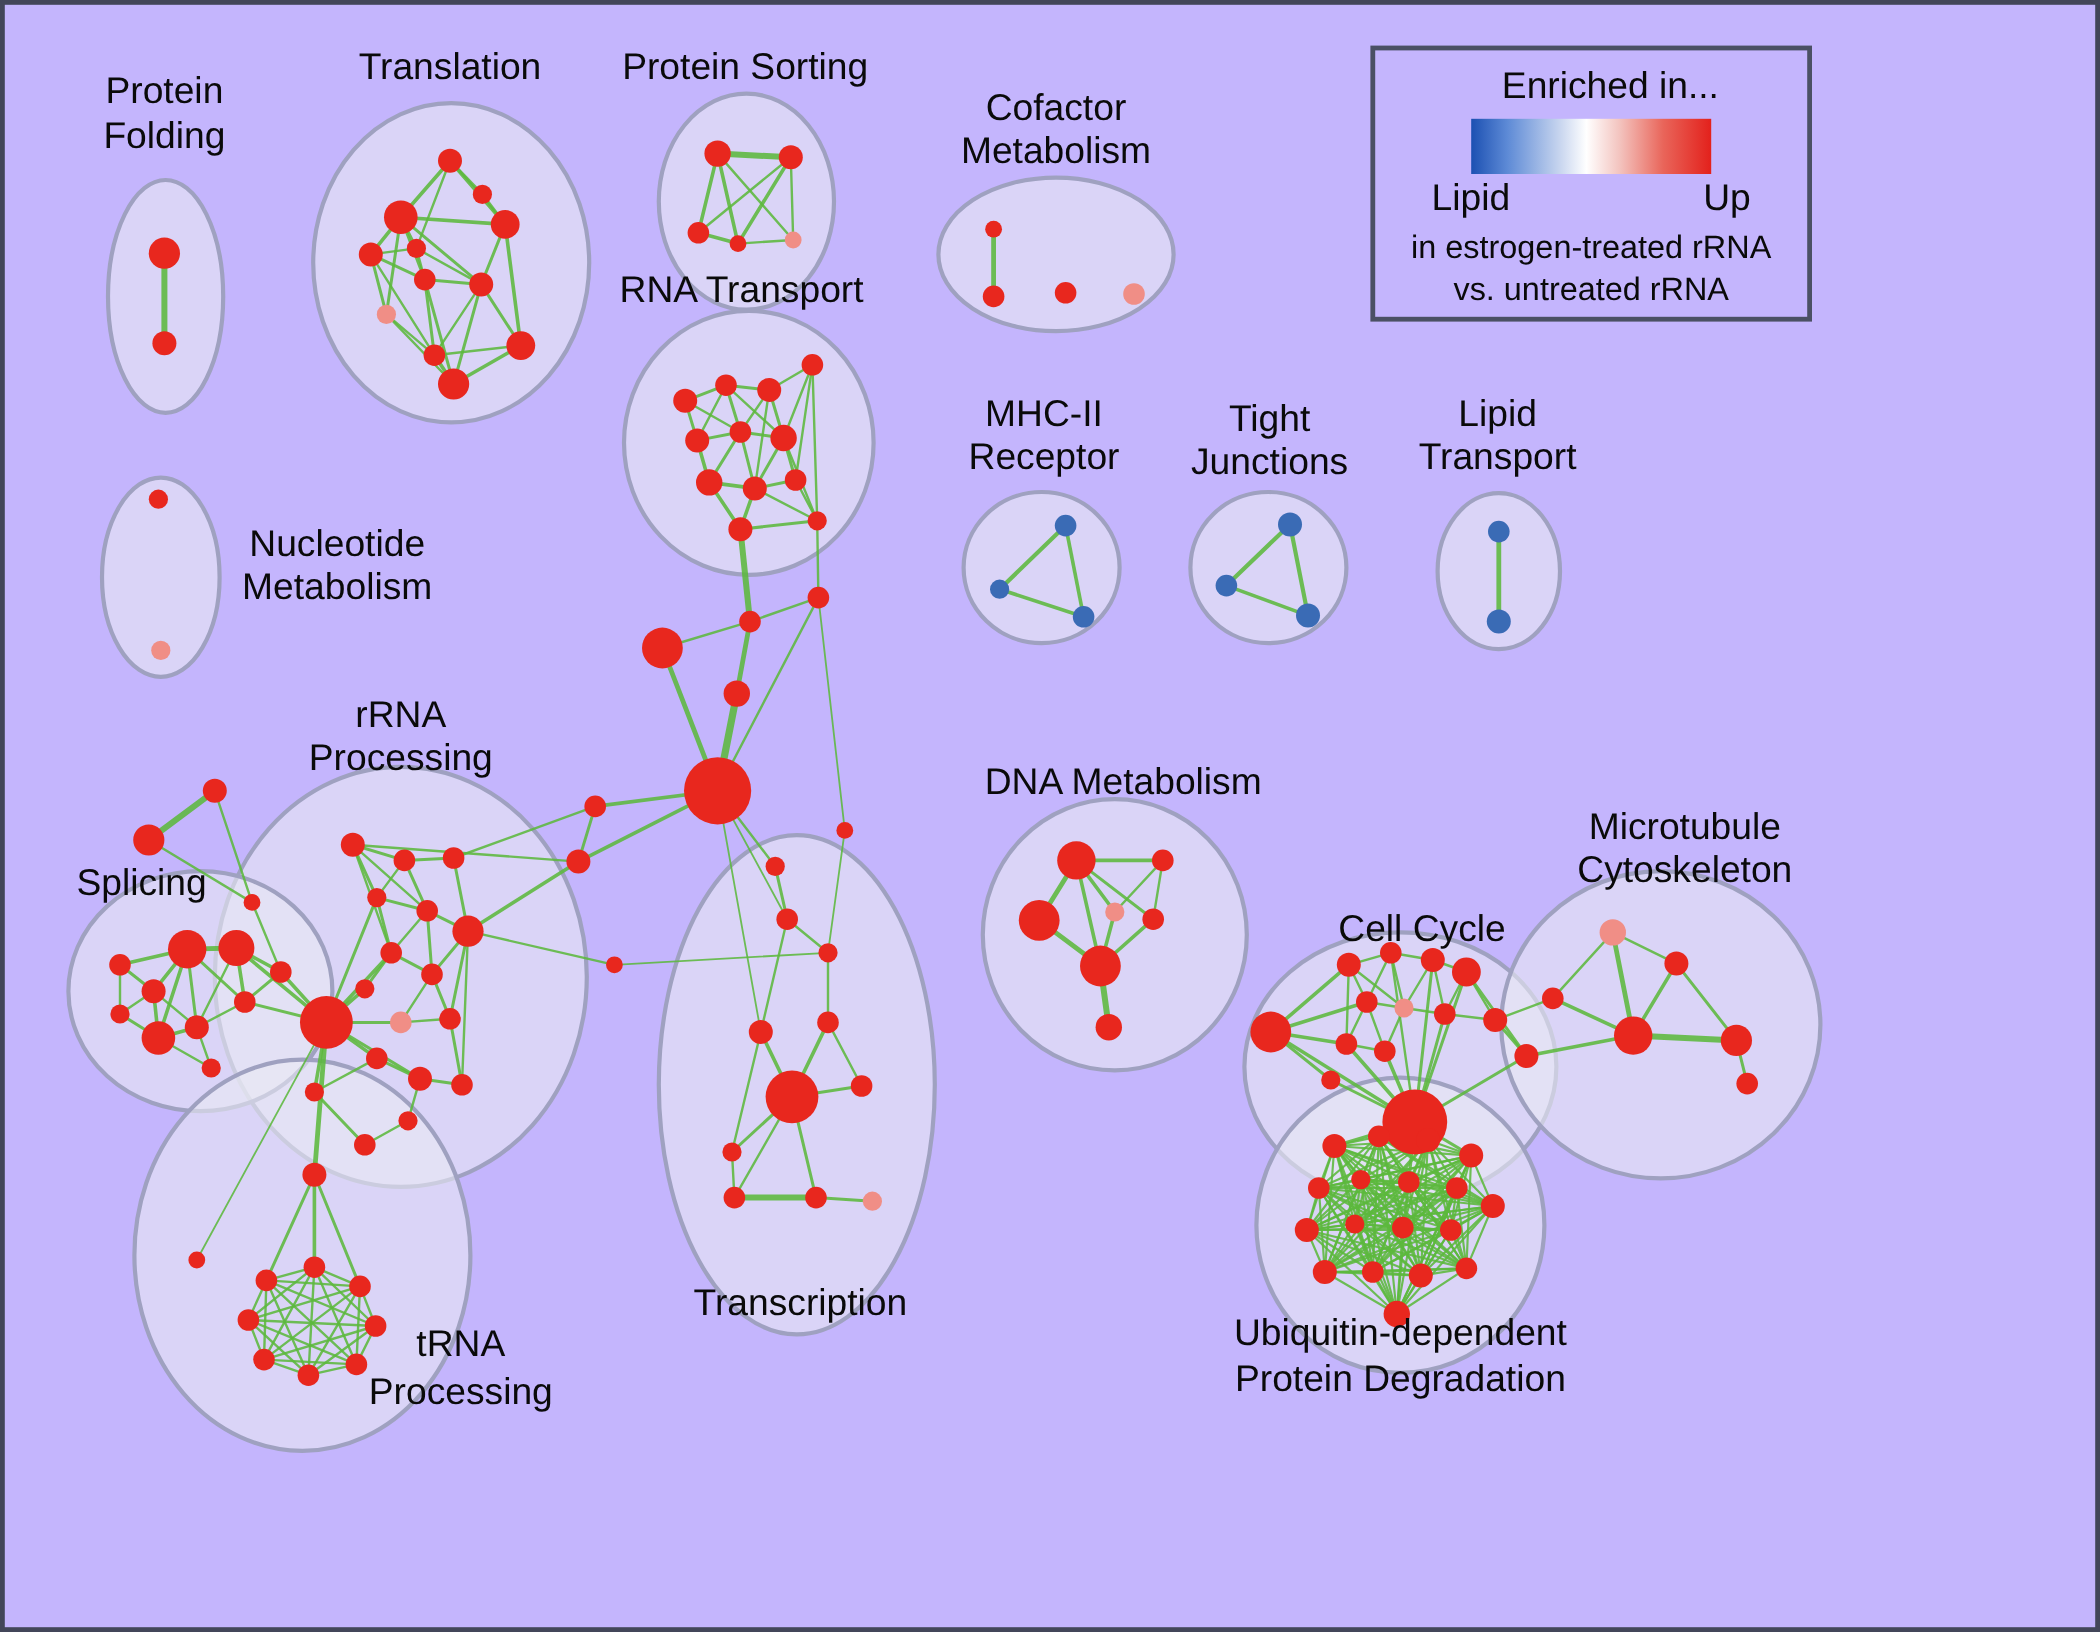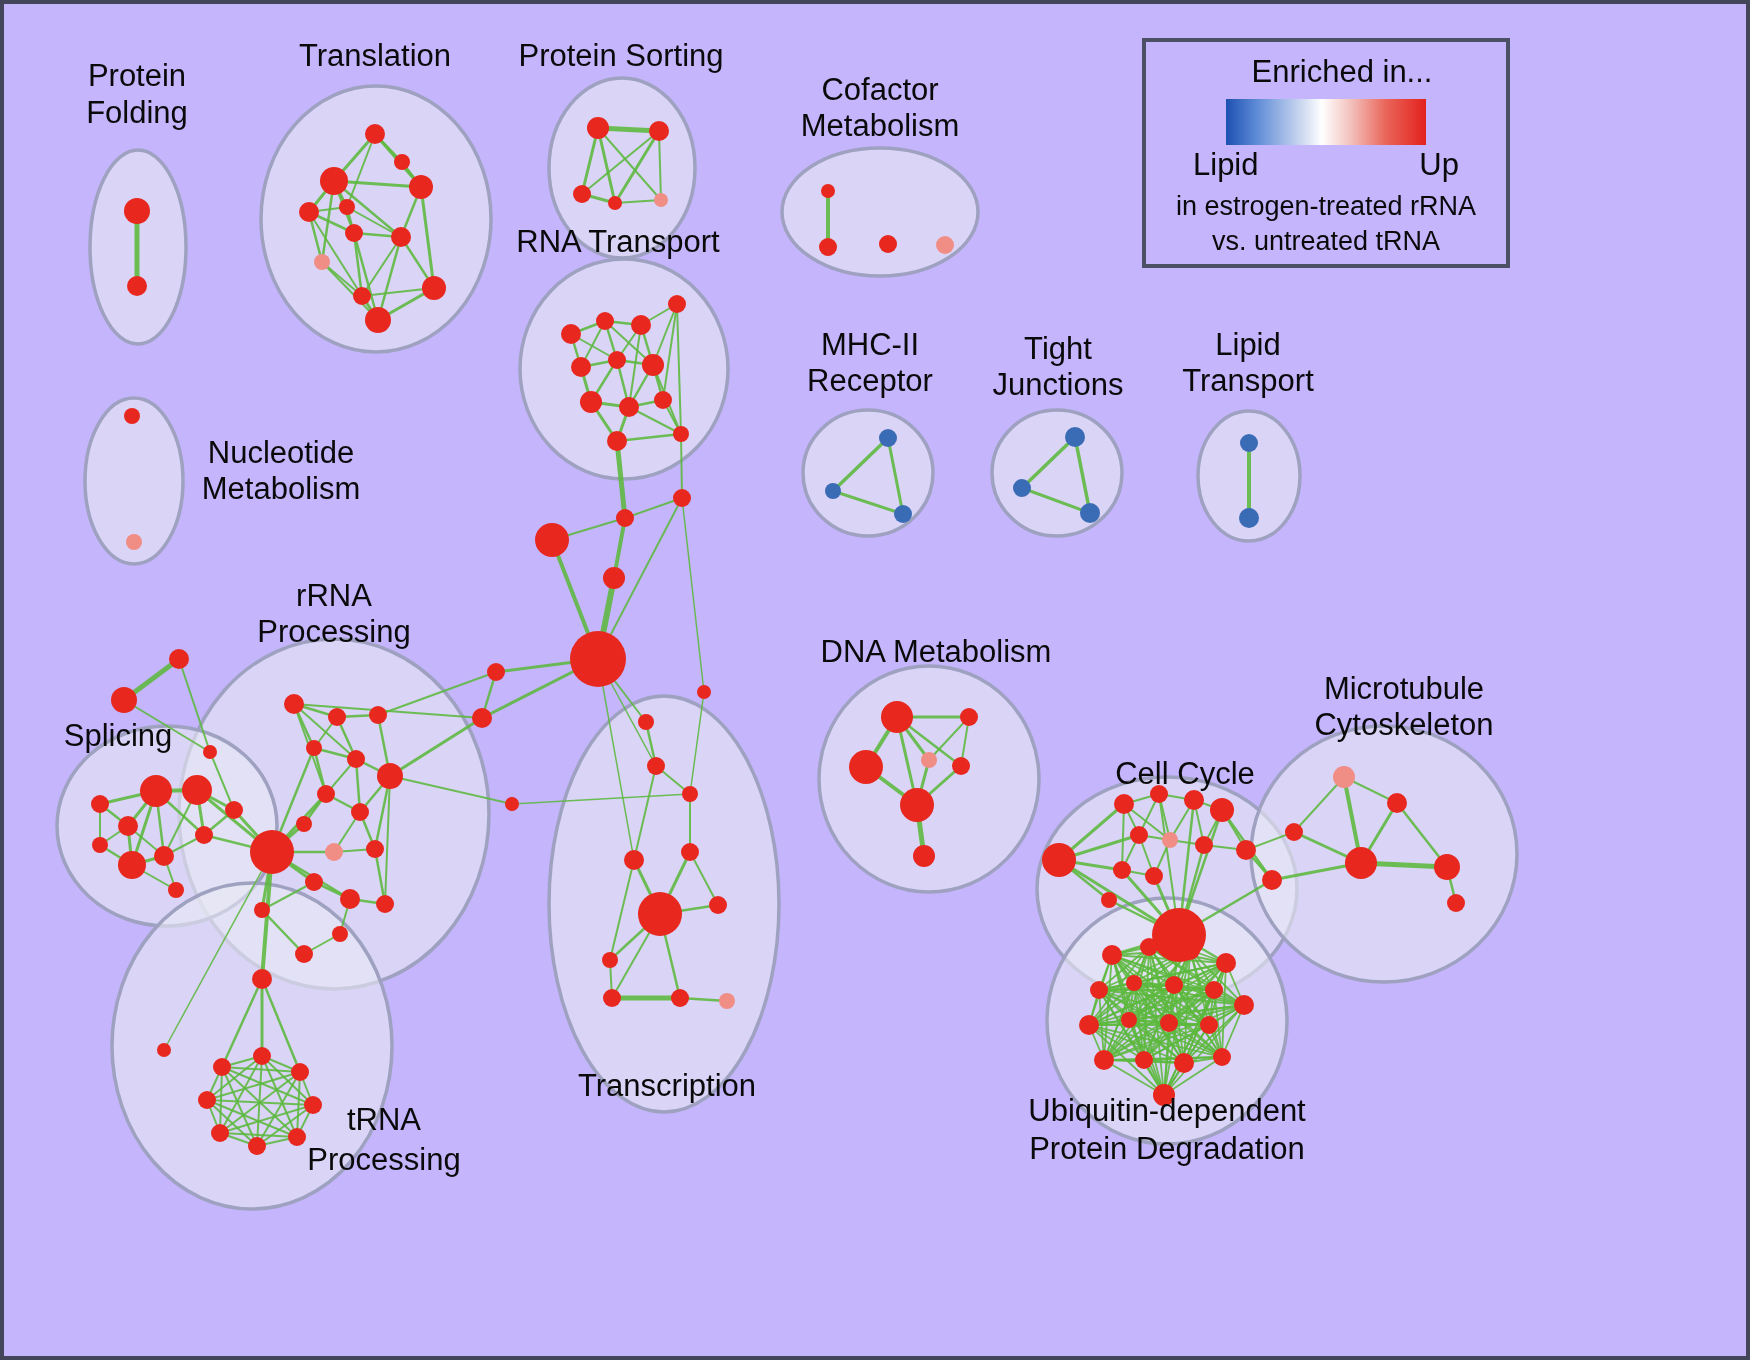--- a/index.html
+++ b/index.html
@@ -675,15 +675,15 @@
     </svg>
 
   <div class="legend">
     <div class="legend-title">Enriched in...</div>
     <div class="legend-gradient"></div>
     <div class="legend-scale">
       <span>Lipid</span>
       <span>Up</span>
     </div>
     <div class="legend-caption first">in estrogen-treated rRNA</div>
-    <div class="legend-caption">vs. untreated tRNA</div>
+    <div class="legend-caption">vs. untreated rRNA</div>
   </div>
 </div>
 
 </body></html>

